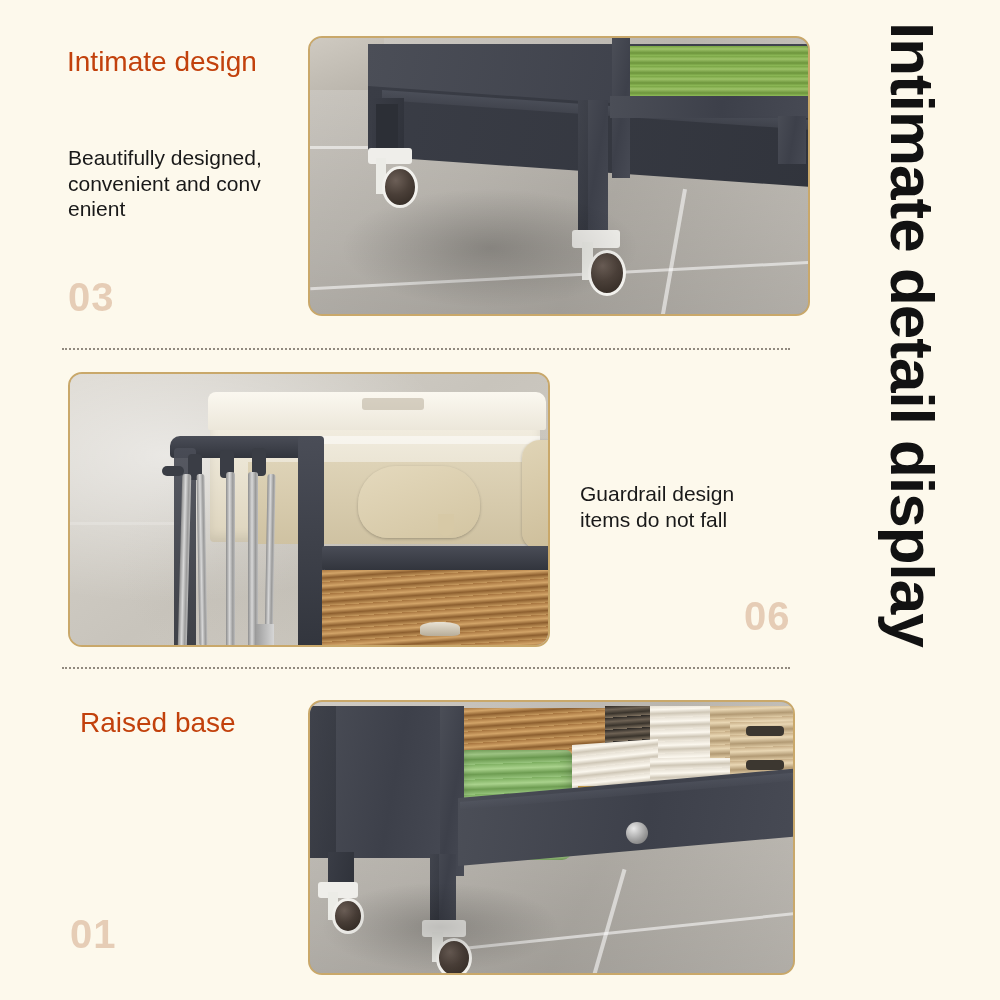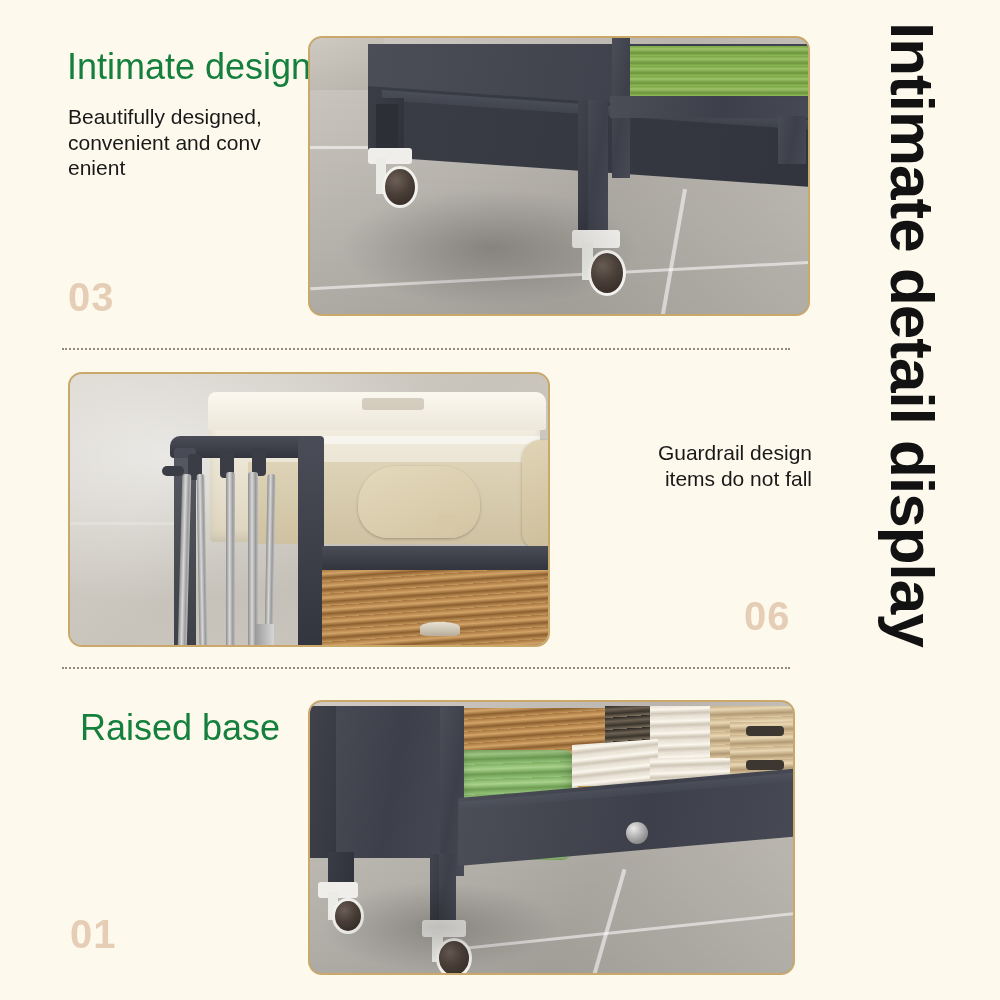--- a/index.html
+++ b/index.html
@@ -27,33 +27,34 @@
     letter-spacing:-1px;
     color:#121212;
     white-space:nowrap;
     line-height:1;
   }
 
   
   .section { position:absolute; }
 
   .feat-title {
-    font-size:36px;
+    font-size:28px;
     font-weight:400;
-    color:#15803d;
+    color:#c2410c;
     letter-spacing:0px;
     white-space:nowrap;
     line-height:1.1;
   }
   .feat-desc {
     font-size:21px;
     font-weight:400;
     color:#191919;
     line-height:1.22;
     white-space:pre-line;
+    margin-top:41px;
   }
   .feat-num {
     font-size:40px;
     font-weight:700;
     color:#e6cdb6;
     letter-spacing:1px;
     line-height:1;
   }
 
   
@@ -224,21 +225,21 @@
       <div class="caster-stem" style="left:272px; top:204px; width:11px; height:38px;"></div>
       <div class="caster-wheel" style="left:278px; top:212px; width:38px; height:46px;"></div>
 
       <div style="position:absolute; left:30px; top:150px; width:300px; height:120px; background:radial-gradient(ellipse at 50% 50%, rgba(0,0,0,.22), rgba(0,0,0,0) 70%);"></div>
     </div>
   </div>
 
   <div class="divider" style="left:62px; top:348px; width:728px;"></div>
 
   <div class="section" style="left:566px; top:378px; width:250px; height:270px;">
-    <div class="feat-desc" style="position:absolute; left:0; top:62px; width:246px;text-align:right;">Guardrail design
+    <div class="feat-desc" style="position:absolute; left:14px; top:62px; width:246px;">Guardrail design
 items do not fall</div>
     <div class="feat-num" style="position:absolute; left:178px; top:218px;">06</div>
   </div>
 
   <div class="photo" style="left:68px; top:372px; width:482px; height:275px; background:#cdc9c1;">
     <div class="inner">
       <div class="wall-marble"></div>
       <div class="grout" style="left:0; top:148px; width:110px; height:3px; opacity:.35;"></div>
 
       <div class="tub" style="left:140px; top:28px; width:330px; height:140px;"></div>

